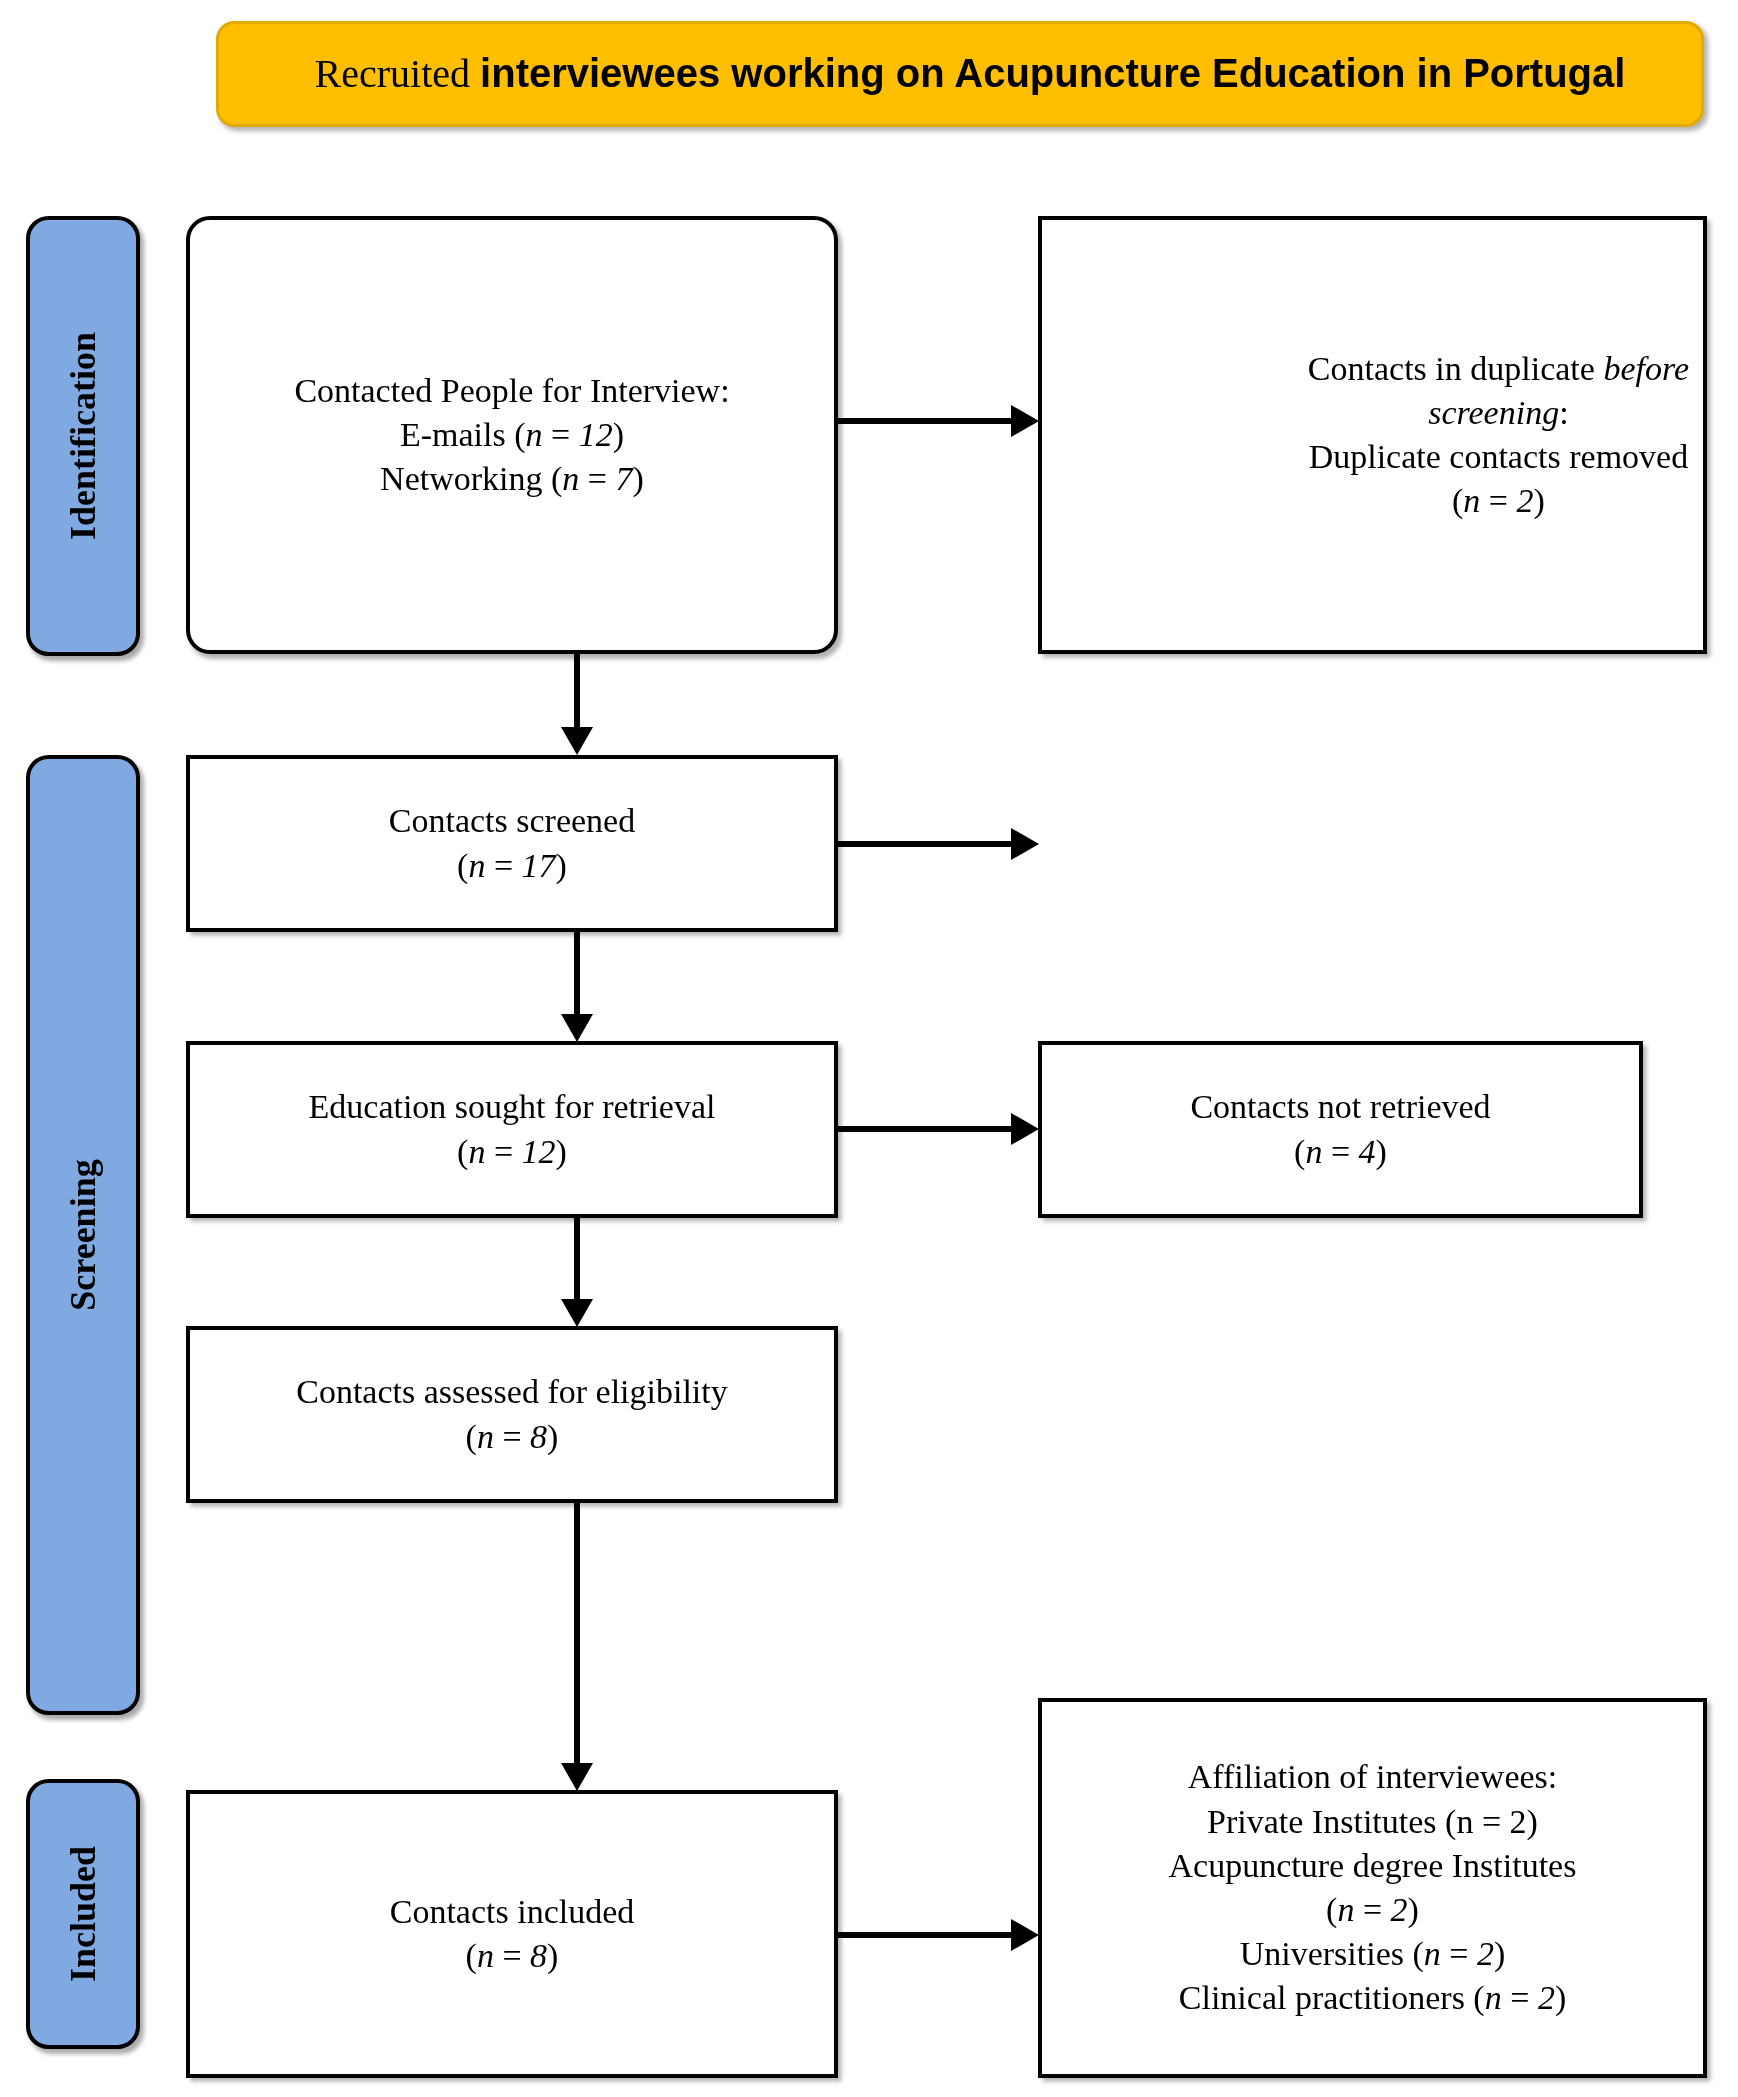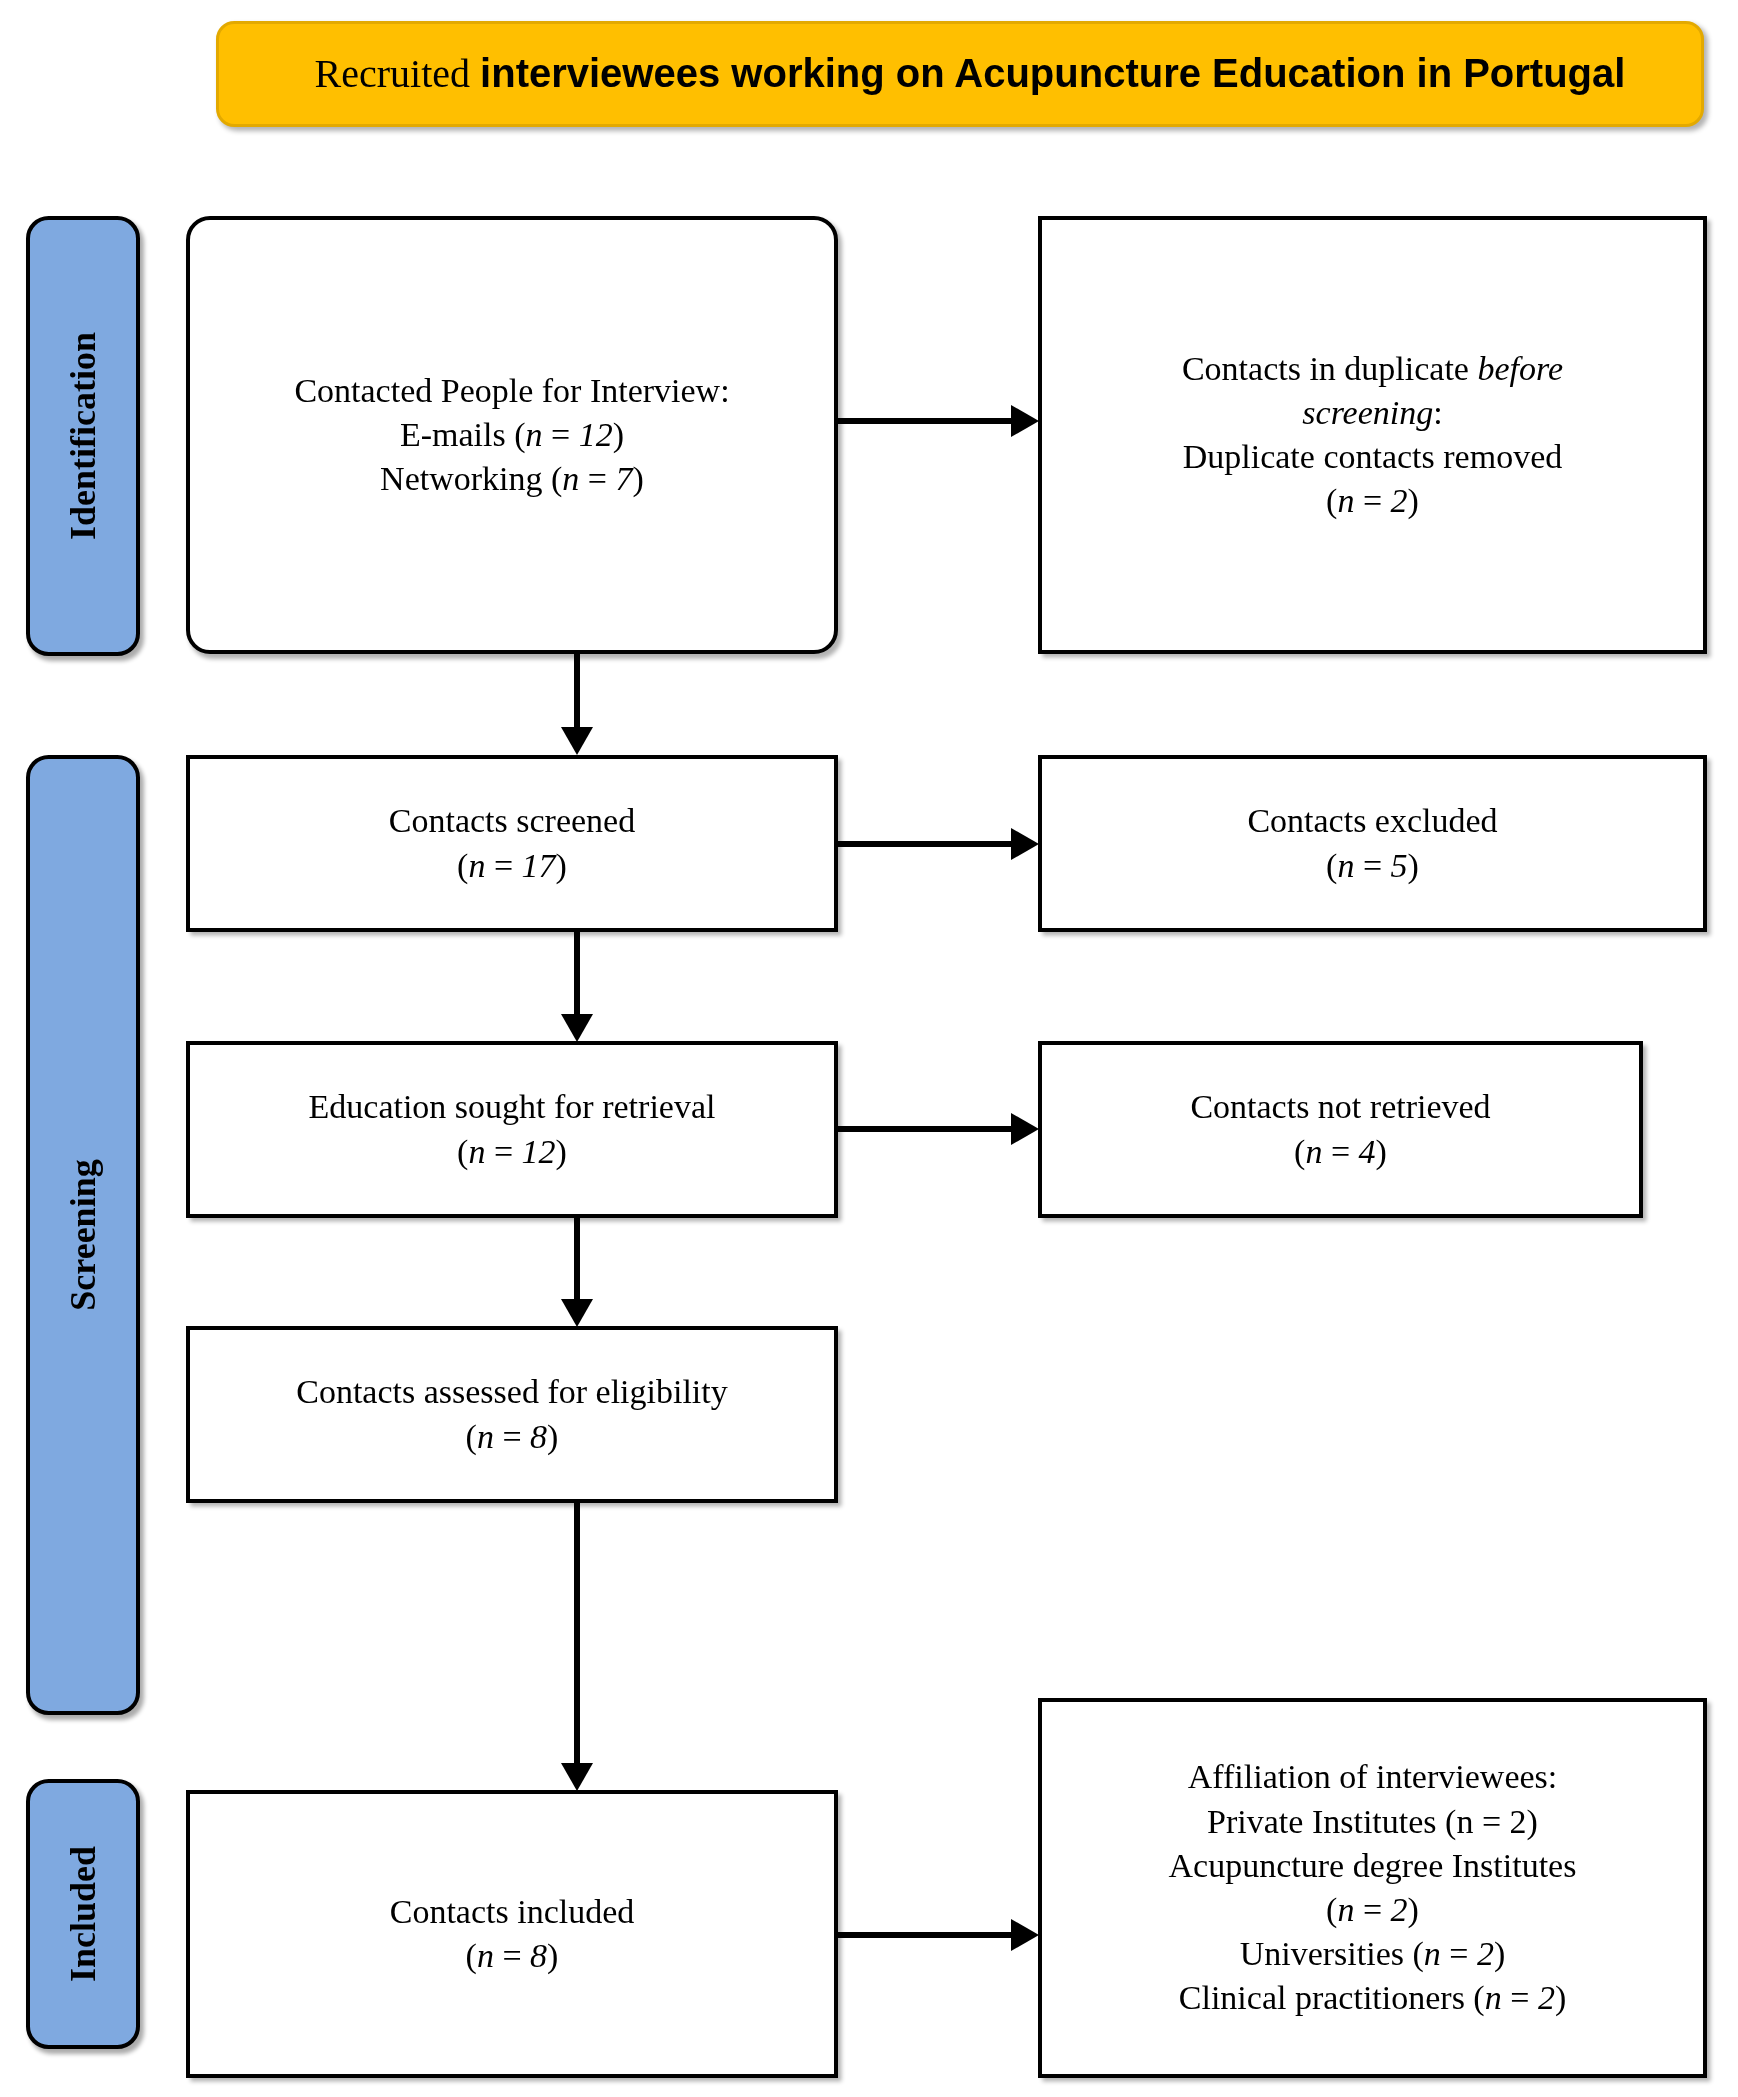--- a/index.html
+++ b/index.html
@@ -92,21 +92,21 @@
   .flow-box .box-text {
     font-family: "Liberation Serif", "DejaVu Serif", serif;
     font-size: 34px;
     line-height: 1.30;
     color: #000000;
     padding: 0 14px;
   }
   .flow-box .box-text i { font-style: italic; }
 
   #box-contacted    { left: 186px;  top: 216px;  width: 652px; height: 438px; border-radius: 24px; }
-  #box-duplicates   { left: 1038px; top: 216px;  width: 669px; height: 438px; }
+  #box-duplicates   { left: 1038px; top: 216px;  width: 669px; height: 438px; justify-content: flex-end; }
   #box-screened     { left: 186px;  top: 755px; width: 652px; height: 177px; align-items: center; }
   #box-excluded     { left: 1038px; top: 755px; width: 669px; height: 177px; }
   #box-sought       { left: 186px;  top: 1041px; width: 652px; height: 177px; }
   #box-notretrieved { left: 1038px; top: 1041px; width: 605px; height: 177px; }
   #box-eligibility  { left: 186px;  top: 1326px; width: 652px; height: 177px; }
   #box-included     { left: 186px;  top: 1790px; width: 652px; height: 288px; }
   #box-affiliation  { left: 1038px; top: 1698px; width: 669px; height: 380px; }
 
   
   .arrow-h, .arrow-v {
@@ -200,26 +200,20 @@
     </div>
   </div>
 
   <div class="flow-box" id="box-screened">
     <div class="box-text">
       <span>Contacts screened</span><br>
       <span>(</span><i>n</i><span> = </span><i>17</i><span>)</span>
     </div>
   </div>
 
-  <div class="flow-box" id="box-excluded">
-    <div class="box-text">
-      <span>Contacts excluded</span><br>
-      <span>(</span><i>n</i><span> = </span><i>5</i><span>)</span>
-    </div>
-  </div>
 
   <div class="flow-box" id="box-sought">
     <div class="box-text">
       <span>Education sought for retrieval</span><br>
       <span>(</span><i>n</i><span> = </span><i>12</i><span>)</span>
     </div>
   </div>
 
   <div class="flow-box" id="box-notretrieved">
     <div class="box-text">

